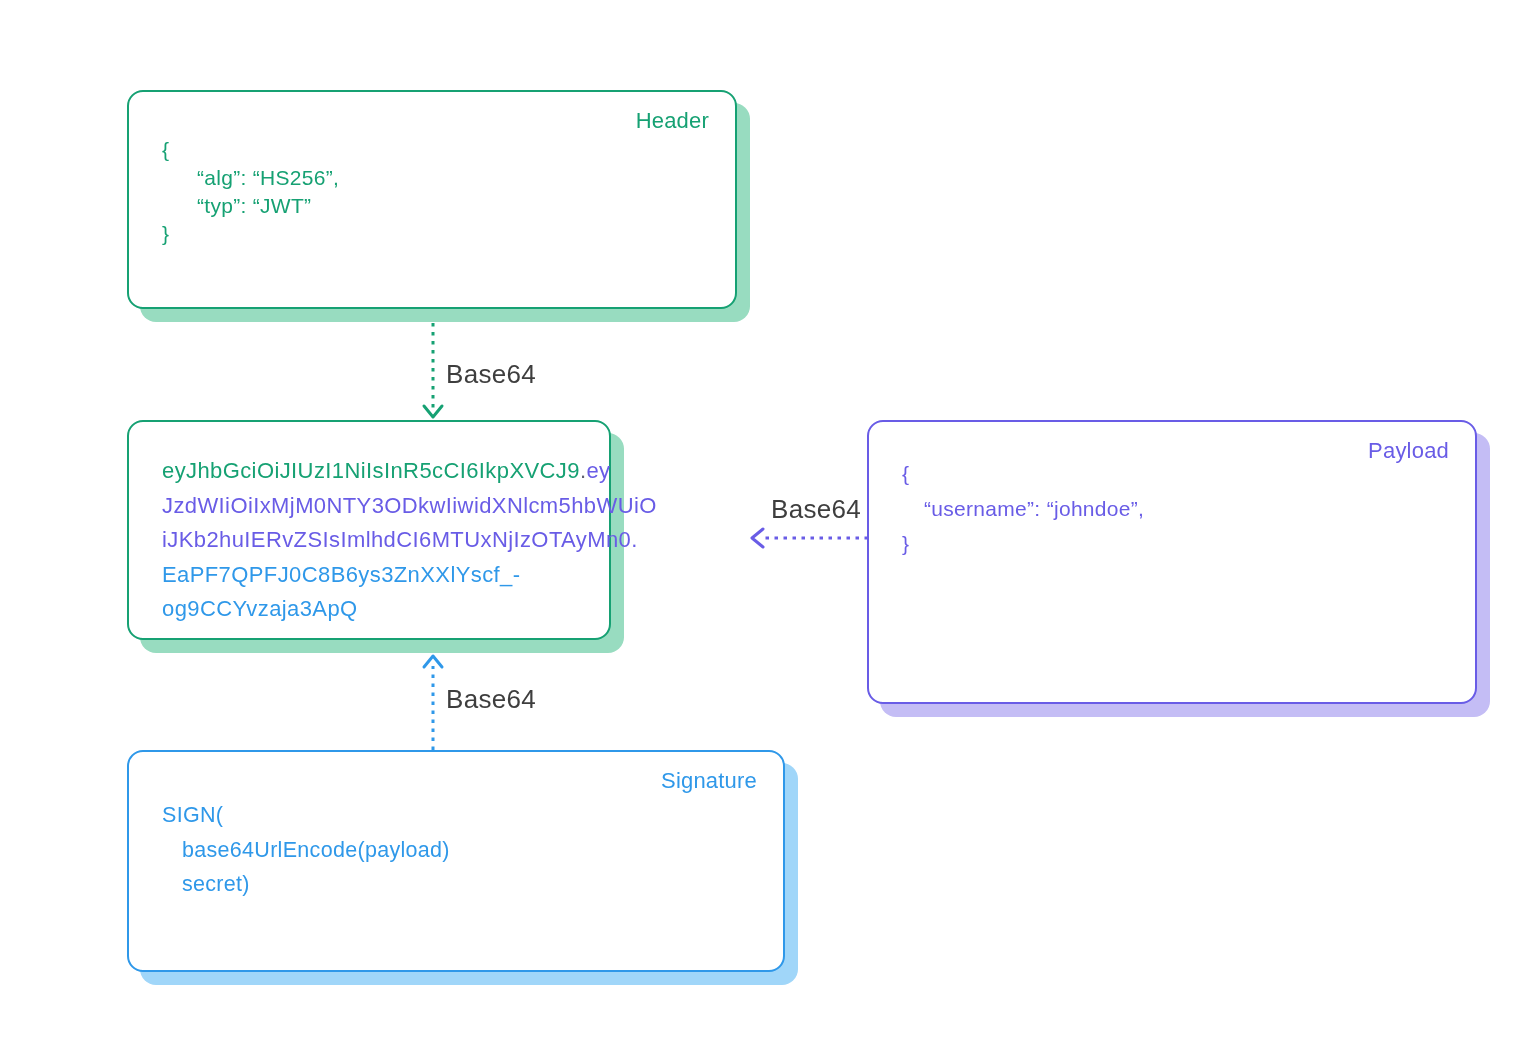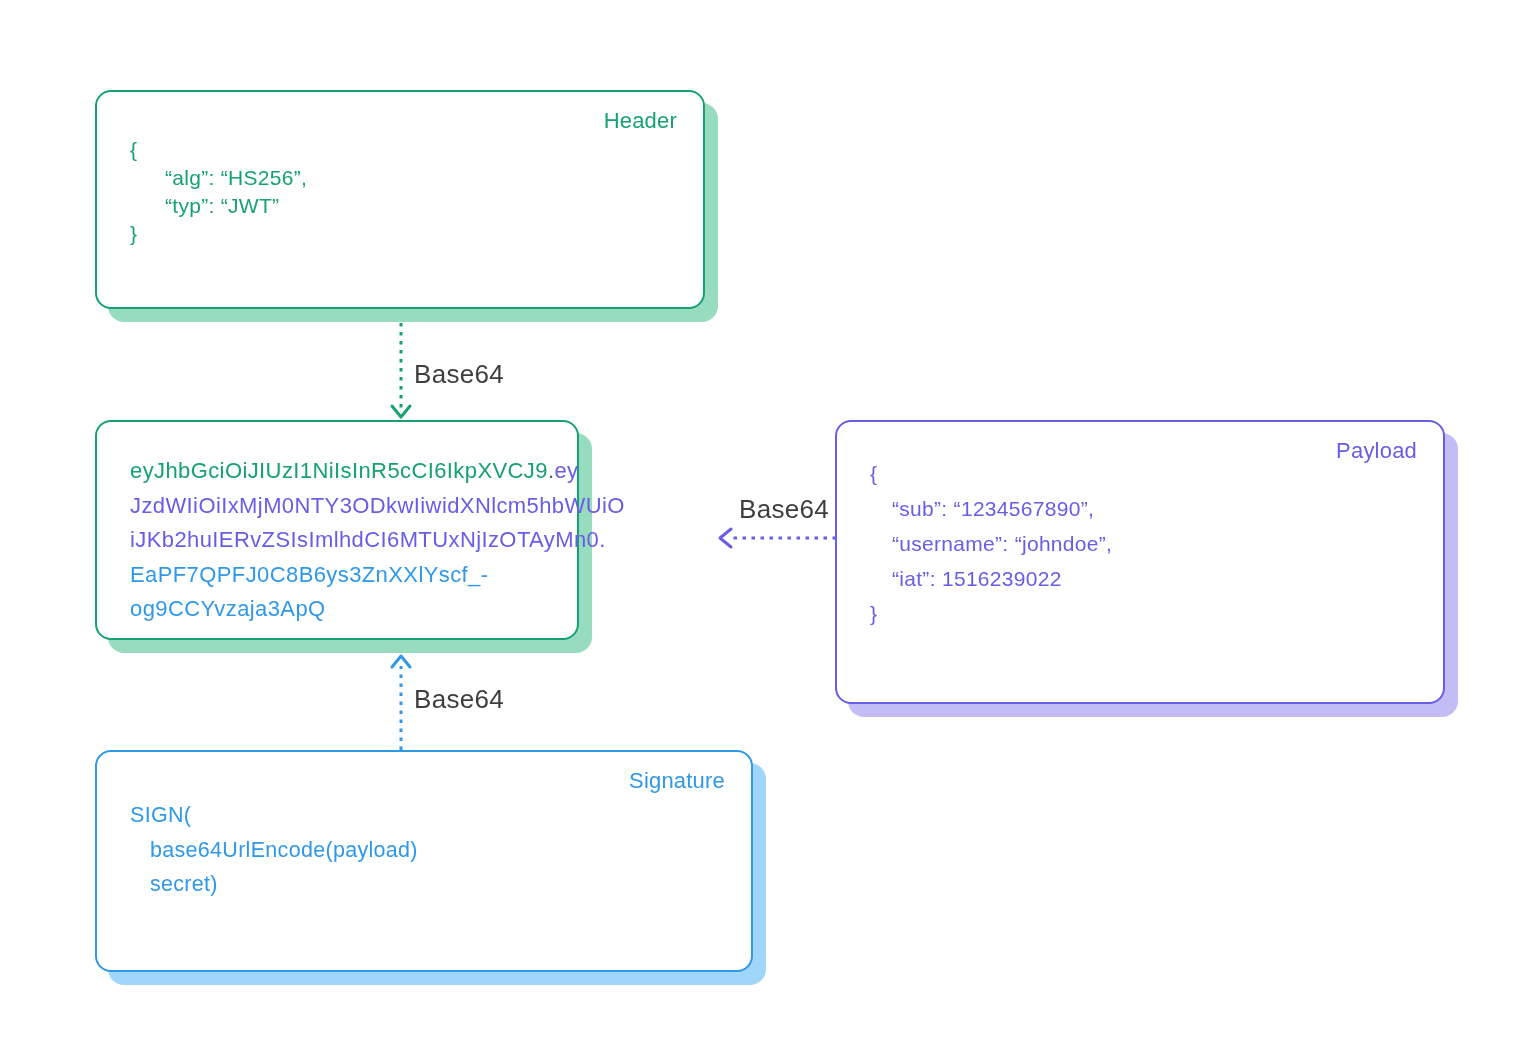--- a/index.html
+++ b/index.html
@@ -13,21 +13,21 @@
     --dot-gray:#5f5f6e;
   }
   html,body{margin:0;padding:0;}
   body{
     width:1536px;height:1051px;
     background:#ffffff;
     font-family:"Liberation Sans","DejaVu Sans",sans-serif;
     position:relative;
     overflow:hidden;
   }
-  .canvas{position:absolute;inset:0;}
+  .canvas{position:absolute;inset:0;margin-left:32px;}
   .box{
     position:absolute;
     background:#ffffff;
     border-radius:16px;
     border:2px solid;
     box-sizing:border-box;
   }
   .box-green{border-color:var(--green);box-shadow:13px 13px 0 0 var(--green-light);}
   .box-purple{border-color:var(--purple);box-shadow:13px 13px 0 0 var(--purple-light);}
   .box-blue{border-color:var(--blue);box-shadow:13px 13px 0 0 var(--blue-light);}
@@ -85,23 +85,21 @@
         <div class="code-line"><span class="seg-purple">iJKb2huIERvZSIsImlhdCI6MTUxNjIzOTAyMn0.</span></div>
         <div class="code-line"><span class="seg-blue">EaPF7QPFJ0C8B6ys3ZnXXlYscf_-</span></div>
         <div class="code-line"><span class="seg-blue">og9CCYvzaja3ApQ</span></div>
       </div>
   </div>
 
   <div class="box box-purple" id="payload-box">
     <div class="box-title t-purple">Payload</div>
     <div class="code">
         <div class="code-line" style="padding-left: 0px;">{</div>
-        <div class="code-line" style="padding-left: 22px;">“sub”: “1234567890”,</div>
         <div class="code-line" style="padding-left: 22px;">“username”: “johndoe”,</div>
-        <div class="code-line" style="padding-left: 22px;">“iat”: 1516239022</div>
         <div class="code-line" style="padding-left: 0px;">}</div>
       </div>
   </div>
 
   <div class="box box-blue" id="signature-box">
     <div class="box-title t-blue">Signature</div>
     <div class="code">
         <div class="code-line" style="padding-left: 0px;">SIGN(</div>
         <div class="code-line" style="padding-left: 20px;">base64UrlEncode(payload)</div>
         <div class="code-line" style="padding-left: 20px;">secret)</div>

